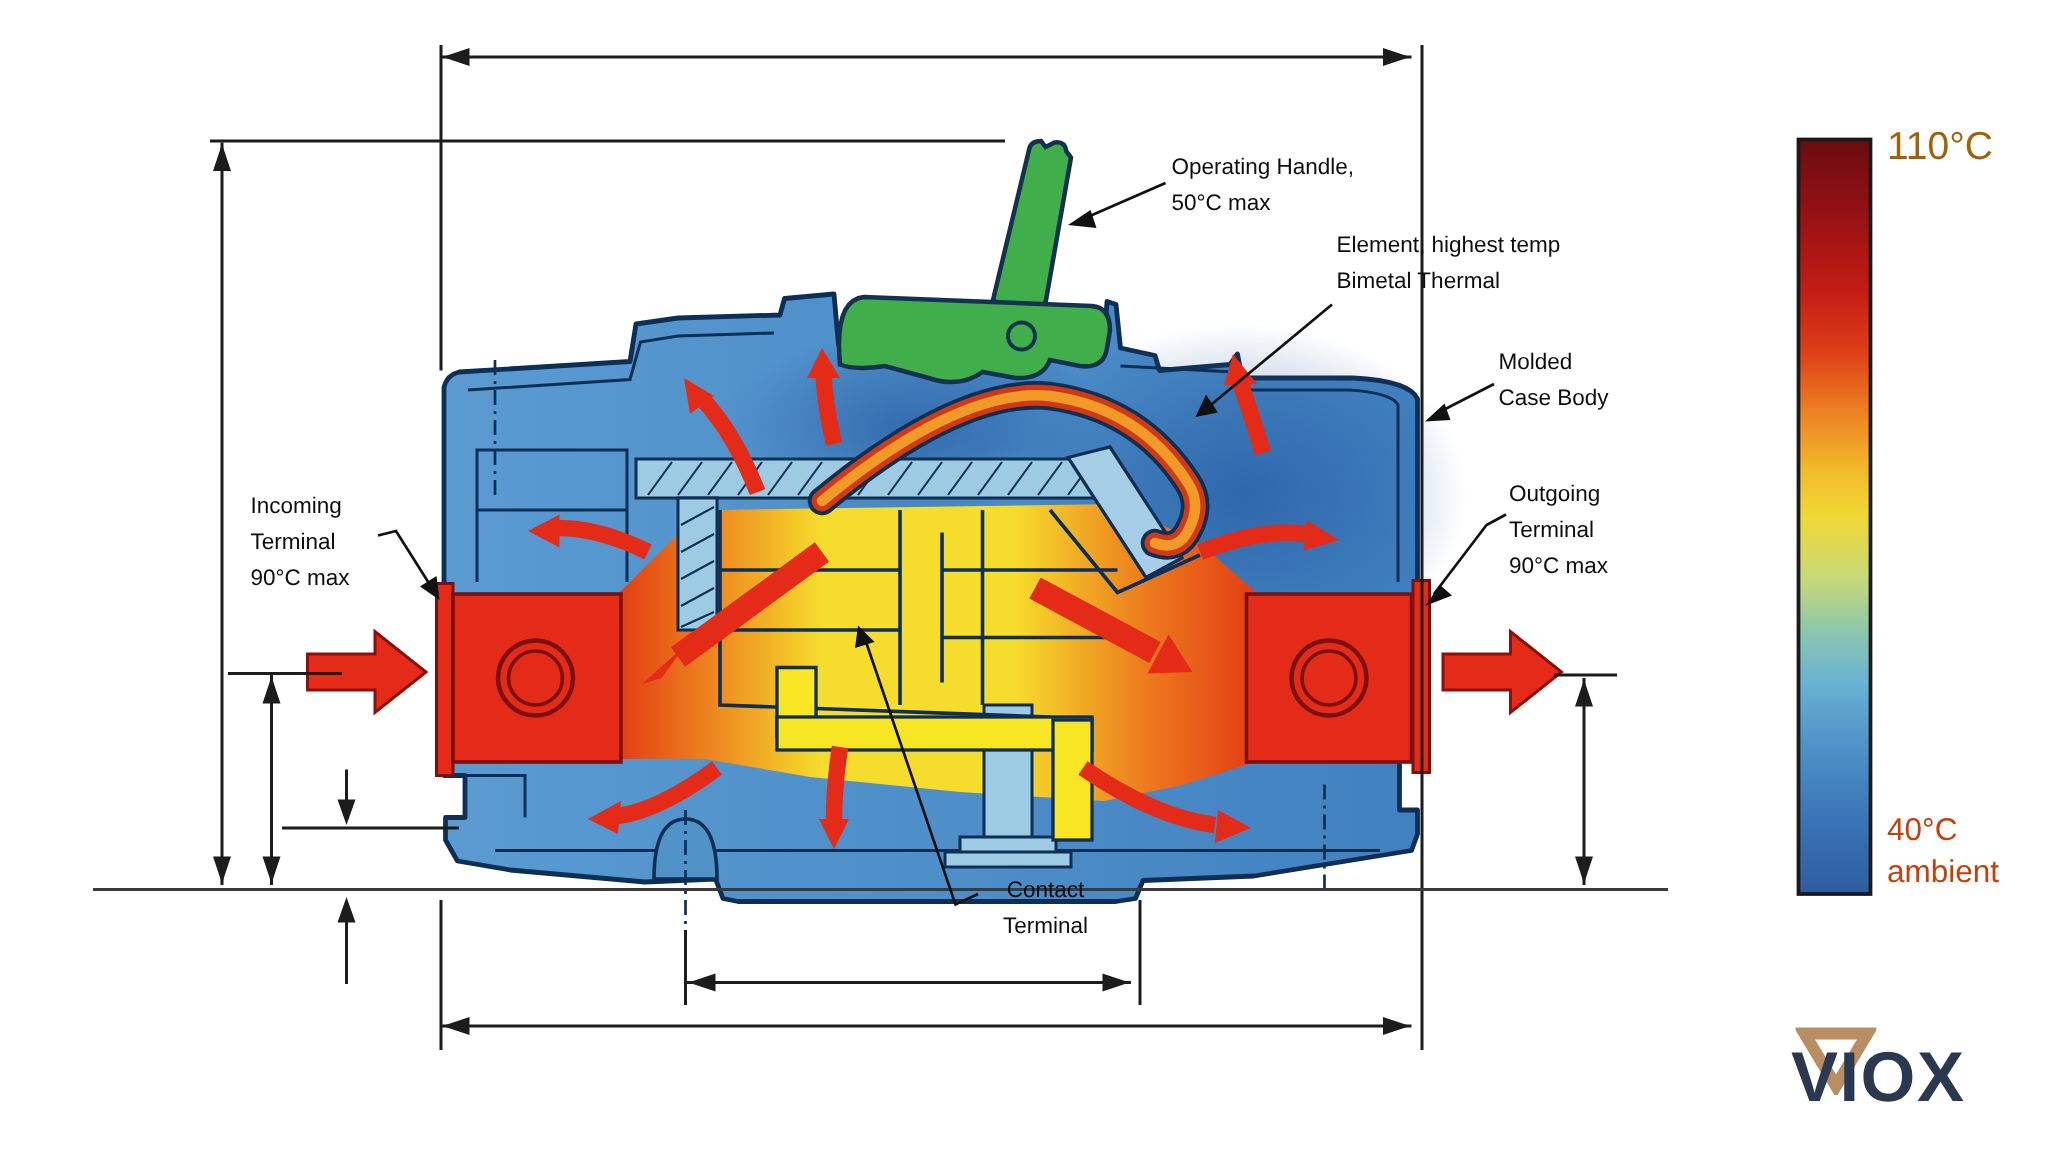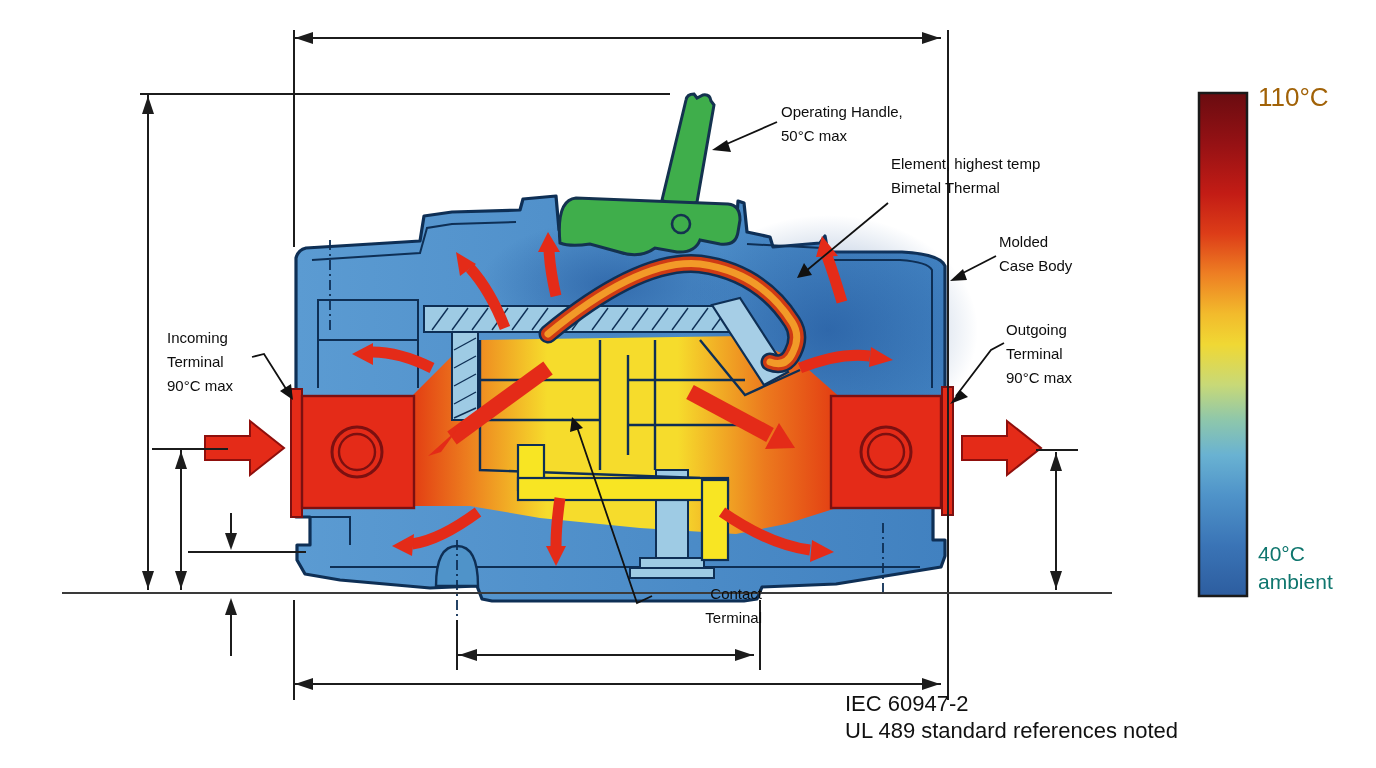--- a/index.html
+++ b/index.html
@@ -1,24 +1,24 @@
 <!DOCTYPE html>
 <html><head>
 <meta charset="utf-8">
 <style>
   html,body{margin:0;padding:0;background:#fff;}
   #stage{position:relative;width:1376px;height:768px;background:#ffffff;overflow:hidden;
          font-family:"Liberation Sans", sans-serif;}
   #art{position:absolute;left:0;top:0;}
   .lbl{position:absolute;color:#0d0d0d;font-size:15px;line-height:24px;white-space:nowrap;}
   .lbl div{white-space:nowrap;}
-  #contact-label{text-align:right;width:130px;}
+  #contact-label{text-align:center;width:130px;}
   #standards{position:absolute;left:845px;top:690px;font-size:22px;line-height:27px;color:#111;}
   #cb-max{position:absolute;left:1258px;top:82px;font-size:26px;color:#a16207;}
-  #cb-min{position:absolute;left:1258px;top:540px;font-size:21px;line-height:28px;color:#0f766e;}
+  #cb-min{position:absolute;left:1258px;top:540px;font-size:21px;line-height:28px;color:#c2410c;}
   #logo{position:absolute;left:1194px;top:684px;width:160px;height:74px;}
   #logo .tri{position:absolute;left:3px;top:0;}
   #logo .word{position:absolute;left:0;top:6px;font-size:47px;font-weight:800;
               letter-spacing:1px;color:#2b3950;}
 </style>
 </head>
 <body>
 
 <div id="stage">
 
@@ -273,25 +273,27 @@
   <div class="lbl" style="left:167px;top:326px">
     <div>Incoming</div>
     <div>Terminal</div>
     <div>90°C max</div>
   </div>
   <div class="lbl" id="contact-label" style="left:632px;top:582px">
     <div>Contact</div>
     <div>Terminal</div>
   </div>
 
-  <div id="standards">
-    <div>IEC 60947-2</div>
-    <div>UL 489 standard references noted</div>
-  </div>
 
   <div id="cb-max">110°C</div>
   <div id="cb-min">
     <div>40°C</div>
     <div>ambient</div>
   </div>
 
+  <div id="logo">
+    <svg class="tri" width="54" height="46">
+      <polygon points="6,5 48,5 27,40" fill="#ffffff" stroke="#b98e62" stroke-width="8"></polygon>
+    </svg>
+    <span class="word">VIOX</span>
+  </div>
 
 </div>
 
 </body></html>

